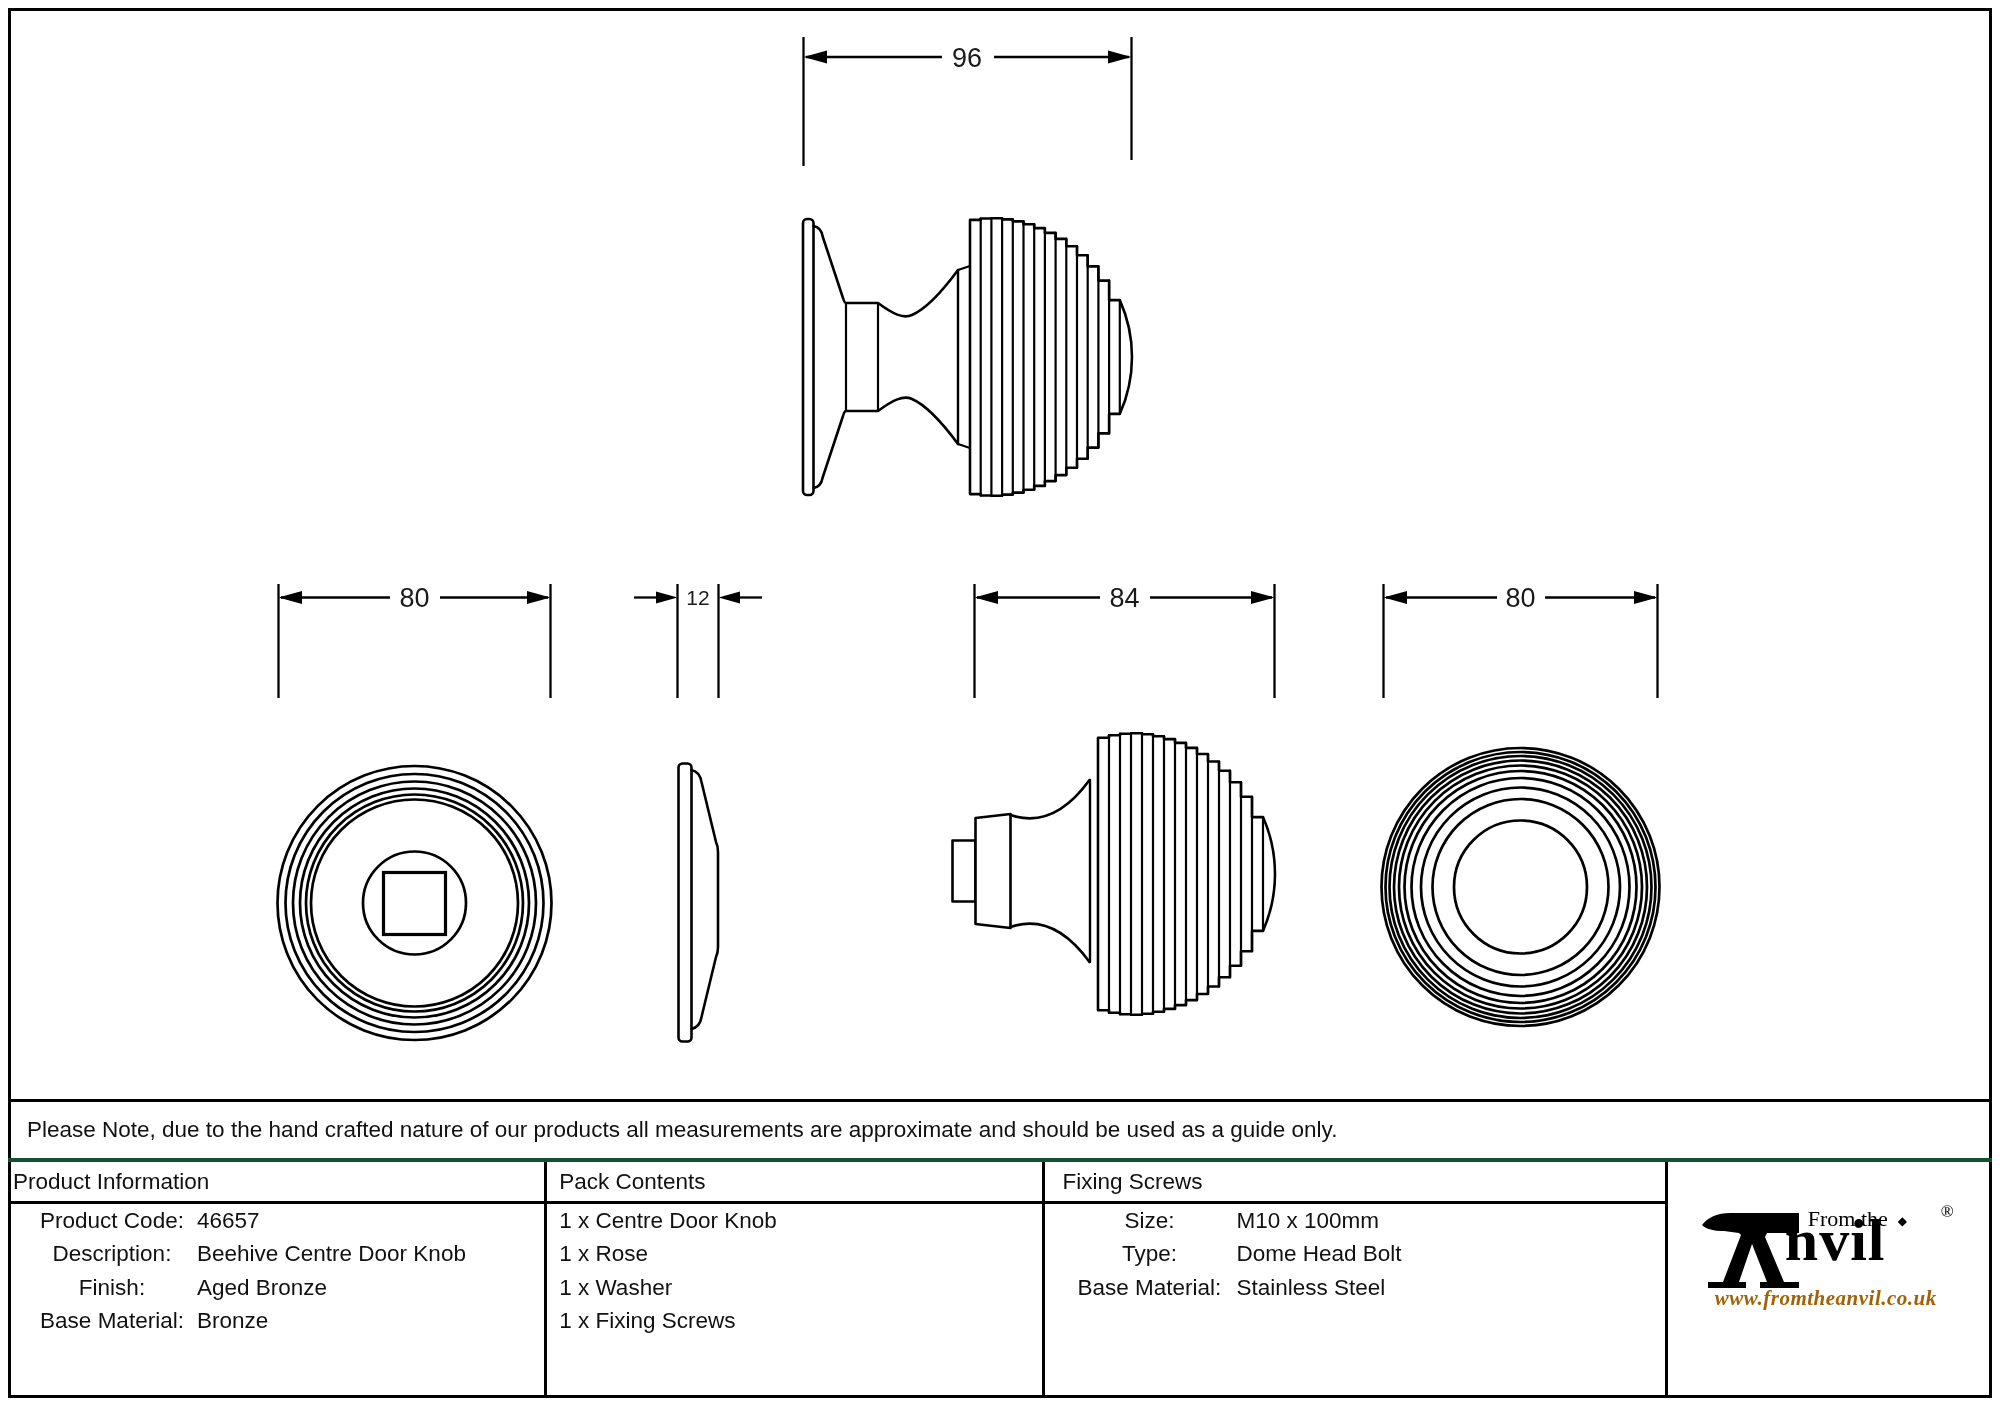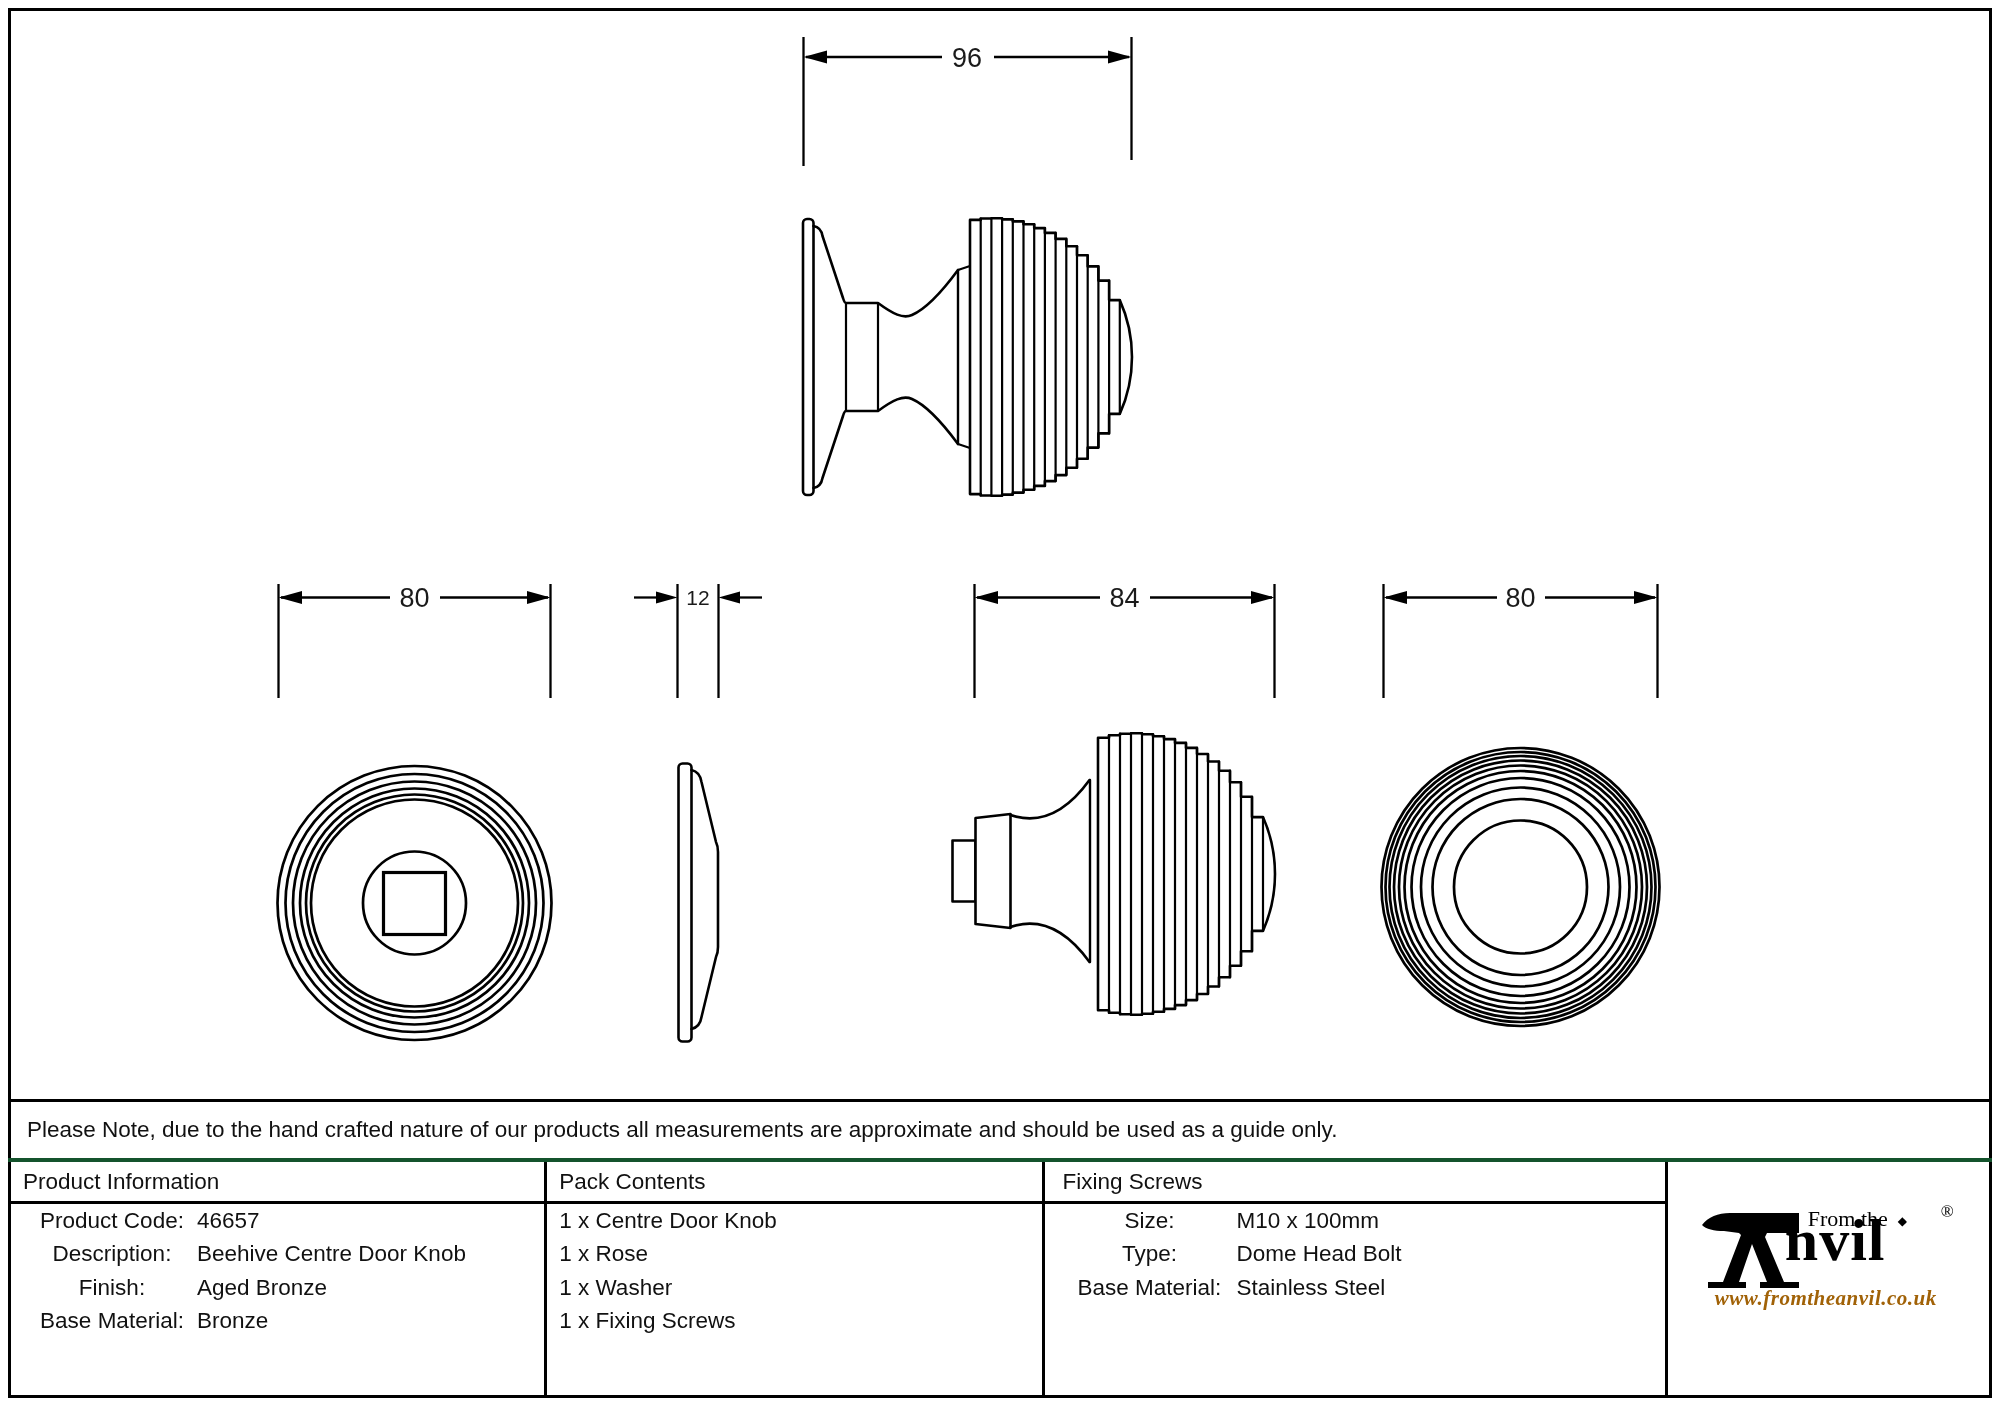--- a/index.html
+++ b/index.html
@@ -14,21 +14,21 @@
 
   .bottom { position:absolute; left:8px; top:1099px; width:1984px; height:299px; border-top:3px solid #000; display:flex; flex-direction:column; }
   .note-row { height:60px; border-bottom:4px solid #14532d; display:flex; align-items:center; padding-left:19px; font-size:22.5px; }
   .cols { flex:1; display:flex; }
   .col { position:relative; height:100%; }
   .col-1 { width:562px; }
   .col-2 { width:522px; border-left:3px solid #000; }
   .col-3 { width:652px; border-left:3px solid #000; }
   .col-4 { width:343px; border-left:3px solid #000; display:flex; justify-content:center; }
   .col-header { height:42px; border-bottom:3px solid #000; display:flex; align-items:center; font-size:22.5px; }
-  .col-1 .col-header { padding-left:15px; }
+  .col-1 .col-header { padding-left:5px; }
   .col-2 .col-header { padding-left:12px; }
   .col-3 .col-header { padding-left:17px; }
   .col-body { font-size:22.5px;text-align:center; }
   .col-1 .col-body { padding-left:19px; }
   .col-2 .col-body { padding-left:12px; }
   .col-3 .col-body { padding-left:17px; }
   .kv { display:flex; height:33.5px; align-items:center; }
   .col-1 .kv .k { width:170px; }
   .col-3 .kv .k { width:174px; }
   .li { display:flex; height:33.5px; align-items:center; }

